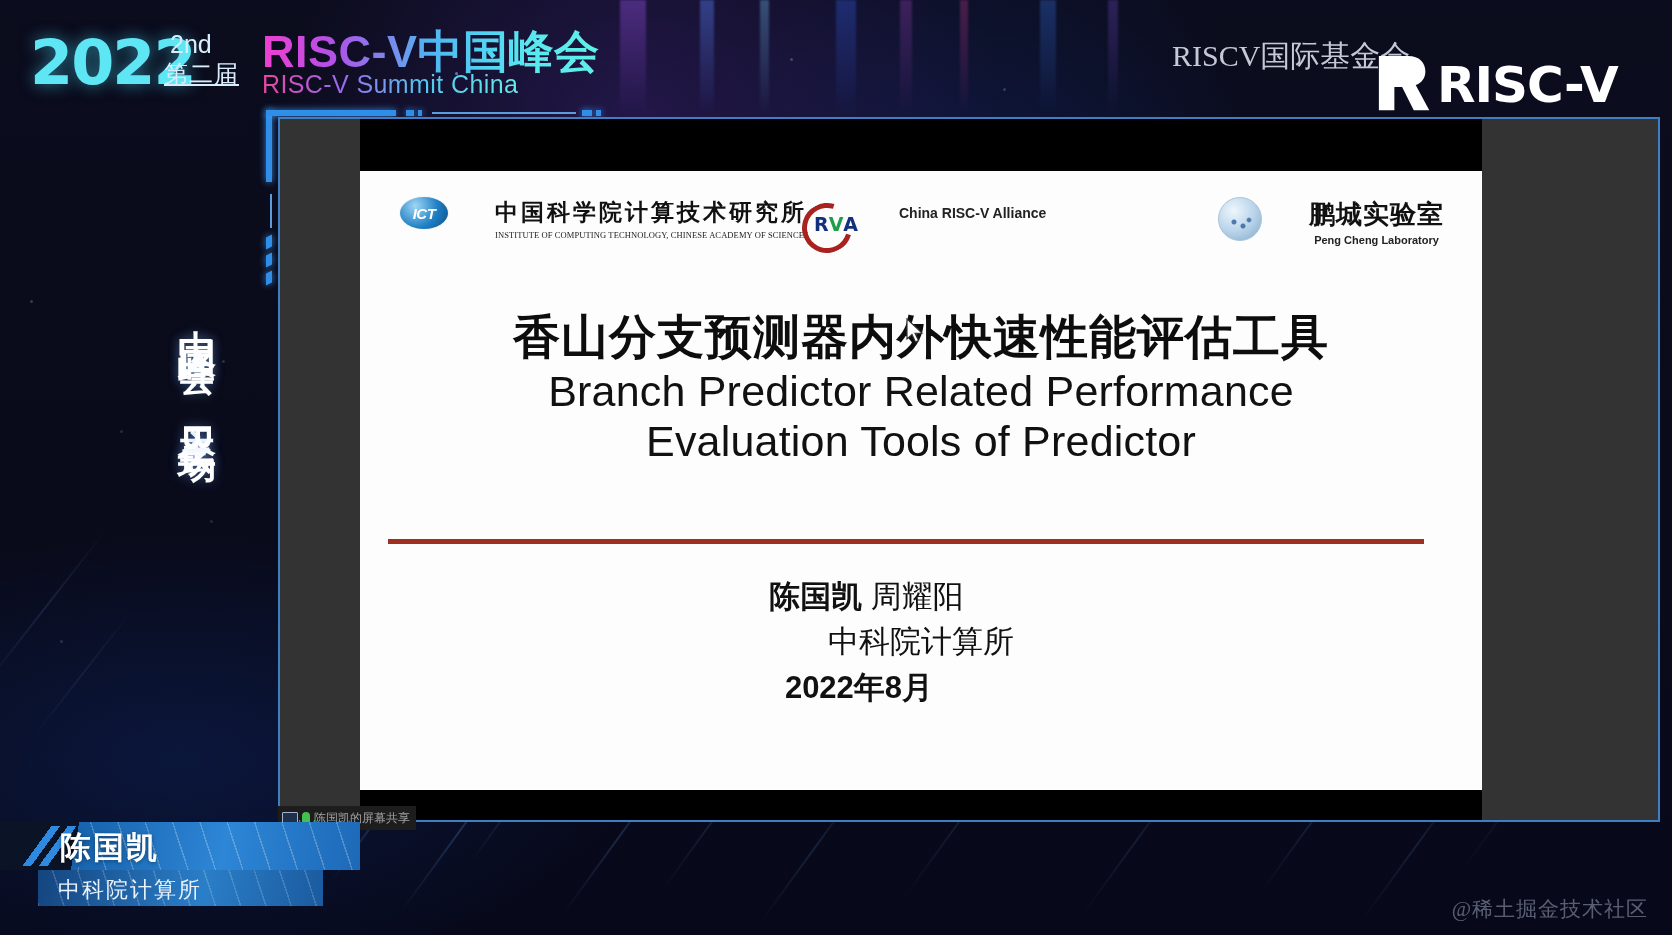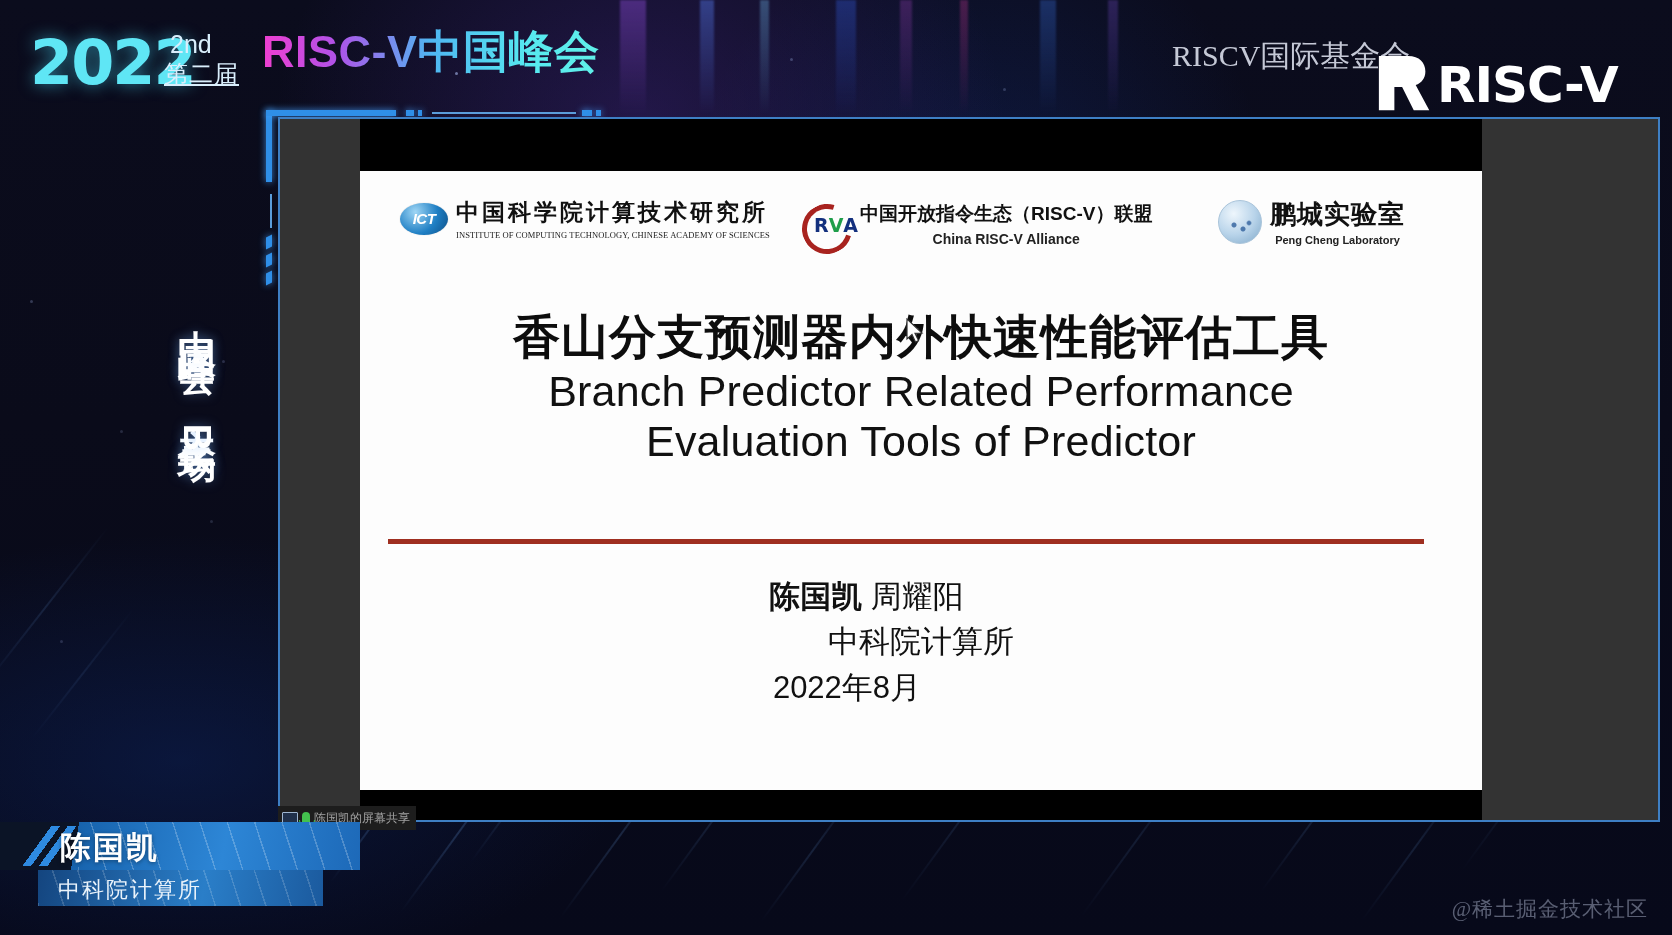--- a/index.html
+++ b/index.html
@@ -53,21 +53,21 @@
 
   
   #share{position:absolute;left:278px;top:117px;width:1382px;height:705px;
          background:#333333;border:2px solid #3e7fc4;box-sizing:border-box;}
   #blackbar-top{position:absolute;left:360px;top:119px;width:1122px;height:52px;background:#000;}
   #blackbar-bot{position:absolute;left:360px;top:790px;width:1122px;height:30px;background:#000;}
   #slide{position:absolute;left:360px;top:171px;width:1122px;height:619px;background:#fdfdfd;}
 
   
   .logorow{position:absolute;left:0;top:14px;width:1122px;height:70px;}
-  .lg{position:absolute;display:flex;align-items:center;}
+  .lg{position:absolute;display:flex;align-items:flex-start;gap:39px;}
   .lg .cn{color:#111;}
   .lg .en{color:#222;}
 
   .ict-badge{width:48px;height:32px;border-radius:50%;
     background:radial-gradient(circle at 32% 28%,#9fd6f5,#1f7fc4 55%,#0d4f86);
     position:relative;flex:0 0 auto;box-shadow:0 0 1px rgba(0,0,0,.3);}
   .ict-badge::after{content:"ICT";position:absolute;inset:0;display:flex;align-items:center;justify-content:center;
     color:#fff;font-size:15px;font-weight:bold;font-style:italic;letter-spacing:-.5px;}
 
   .rva-badge{width:56px;height:44px;position:relative;flex:0 0 auto;}
@@ -92,21 +92,21 @@
     font-size:47px;font-weight:bold;color:#0d0d0d;letter-spacing:1px;}
   #s-title-en1{position:absolute;left:0;top:196px;width:1122px;text-align:center;
     font-size:43px;font-weight:500;color:#111;letter-spacing:.2px;}
   #s-title-en2{position:absolute;left:0;top:246px;width:1122px;text-align:center;
     font-size:43px;font-weight:500;color:#111;letter-spacing:.2px;}
   #s-rule{position:absolute;left:28px;top:368px;width:1036px;height:5px;background:#9f2f20;}
   #s-auth{position:absolute;left:0;top:405px;width:1013px;text-align:center;font-size:31px;color:#111;}
   #s-auth b{font-weight:bold;}
   #s-auth span.second{font-weight:400;}
   #s-org{position:absolute;left:0;top:450px;width:1122px;text-align:center;font-size:31px;color:#111;}
-  #s-date{position:absolute;left:0;top:496px;width:974px;text-align:center;font-size:31px;color:#111;}
+  #s-date{position:absolute;left:12px;top:496px;width:974px;text-align:center;font-size:31px;color:#111;font-weight:bold;}
 
   
   #cursor{position:absolute;left:905px;top:318px;width:20px;height:26px;}
 
   
   #shareind{position:absolute;left:278px;top:806px;height:20px;display:flex;align-items:center;gap:4px;
     background:#1d1d1d;padding:2px 6px 2px 4px;}
   #shareind .lbl{font-size:12px;color:#a3a3a3;white-space:nowrap;}
   .mon-icon{width:14px;height:11px;border:1.5px solid #9fb6d0;border-radius:1px;background:#20304a;}
   .mic-icon{width:8px;height:13px;border-radius:4px 4px 3px 3px;background:#43c14e;position:relative;}
@@ -173,20 +173,21 @@
   <div class="bgstreak" style="left:1260px;top:70px;width:210px;transform:rotate(-54deg);opacity:.3;"></div>
   <div class="bgstreak" style="left:1360px;top:100px;width:190px;transform:rotate(-54deg);opacity:.25;"></div>
   <div class="bgstreak" style="left:1460px;top:50px;width:210px;transform:rotate(-54deg);opacity:.2;"></div>
 </div>
 
 <div id="hdr">
   <div id="year">2022</div>
   <div id="ord-en">2nd</div>
   <div id="ord-cn">第二届</div>
   <div id="brand-cn">RISC-V中国峰会</div>
+  <div id="brand-en">RISC-V Summit China</div>
   <div id="fndtext">RISCV国际基金会</div>
   <div id="rvlogo">
     <svg class="rv-mark" viewBox="0 0 64 64">
       <path d="M4 4 H34 C46 4 52 11 52 20 C52 27 48 32 42 34 L56 60 H40 L28 36 H20 V60 H4 Z" fill="#ffffff"></path>
     </svg>
     <div class="rv-word">RISC-V</div>
   </div>
 </div>
 
 <div id="vtitle">中国峰会 · 主会场B</div>
@@ -220,21 +221,20 @@
         <div class="en" style="font-size:8.5px;letter-spacing:.1px;margin-top:2px;font-family:'Liberation Serif','DejaVu Serif',serif;">INSTITUTE OF COMPUTING TECHNOLOGY, CHINESE ACADEMY OF SCIENCES</div>
       </div>
     </div>
 
     <div class="lg" style="left:440px;top:16px;">
       <div class="rva-badge">
         <div class="ring"></div>
         <div class="txt"><b>R</b><i>V</i><b>A</b></div>
       </div>
       <div style="margin-left:4px;">
-        <div class="cn" style="font-size:19px;font-weight:bold;">中国开放指令生态（RISC-V）联盟</div>
         <div class="en" style="font-size:14px;font-weight:bold;text-align:center;margin-top:4px;">China RISC-V Alliance</div>
       </div>
     </div>
 
     <div class="lg" style="left:858px;top:12px;">
       <div class="pcl-badge"></div>
       <div style="margin-left:8px;">
         <div class="cn" style="font-size:26px;font-weight:bold;letter-spacing:1px;">鹏城实验室</div>
         <div class="en" style="font-size:11px;font-weight:bold;text-align:center;margin-top:2px;">Peng Cheng Laboratory</div>
       </div>

